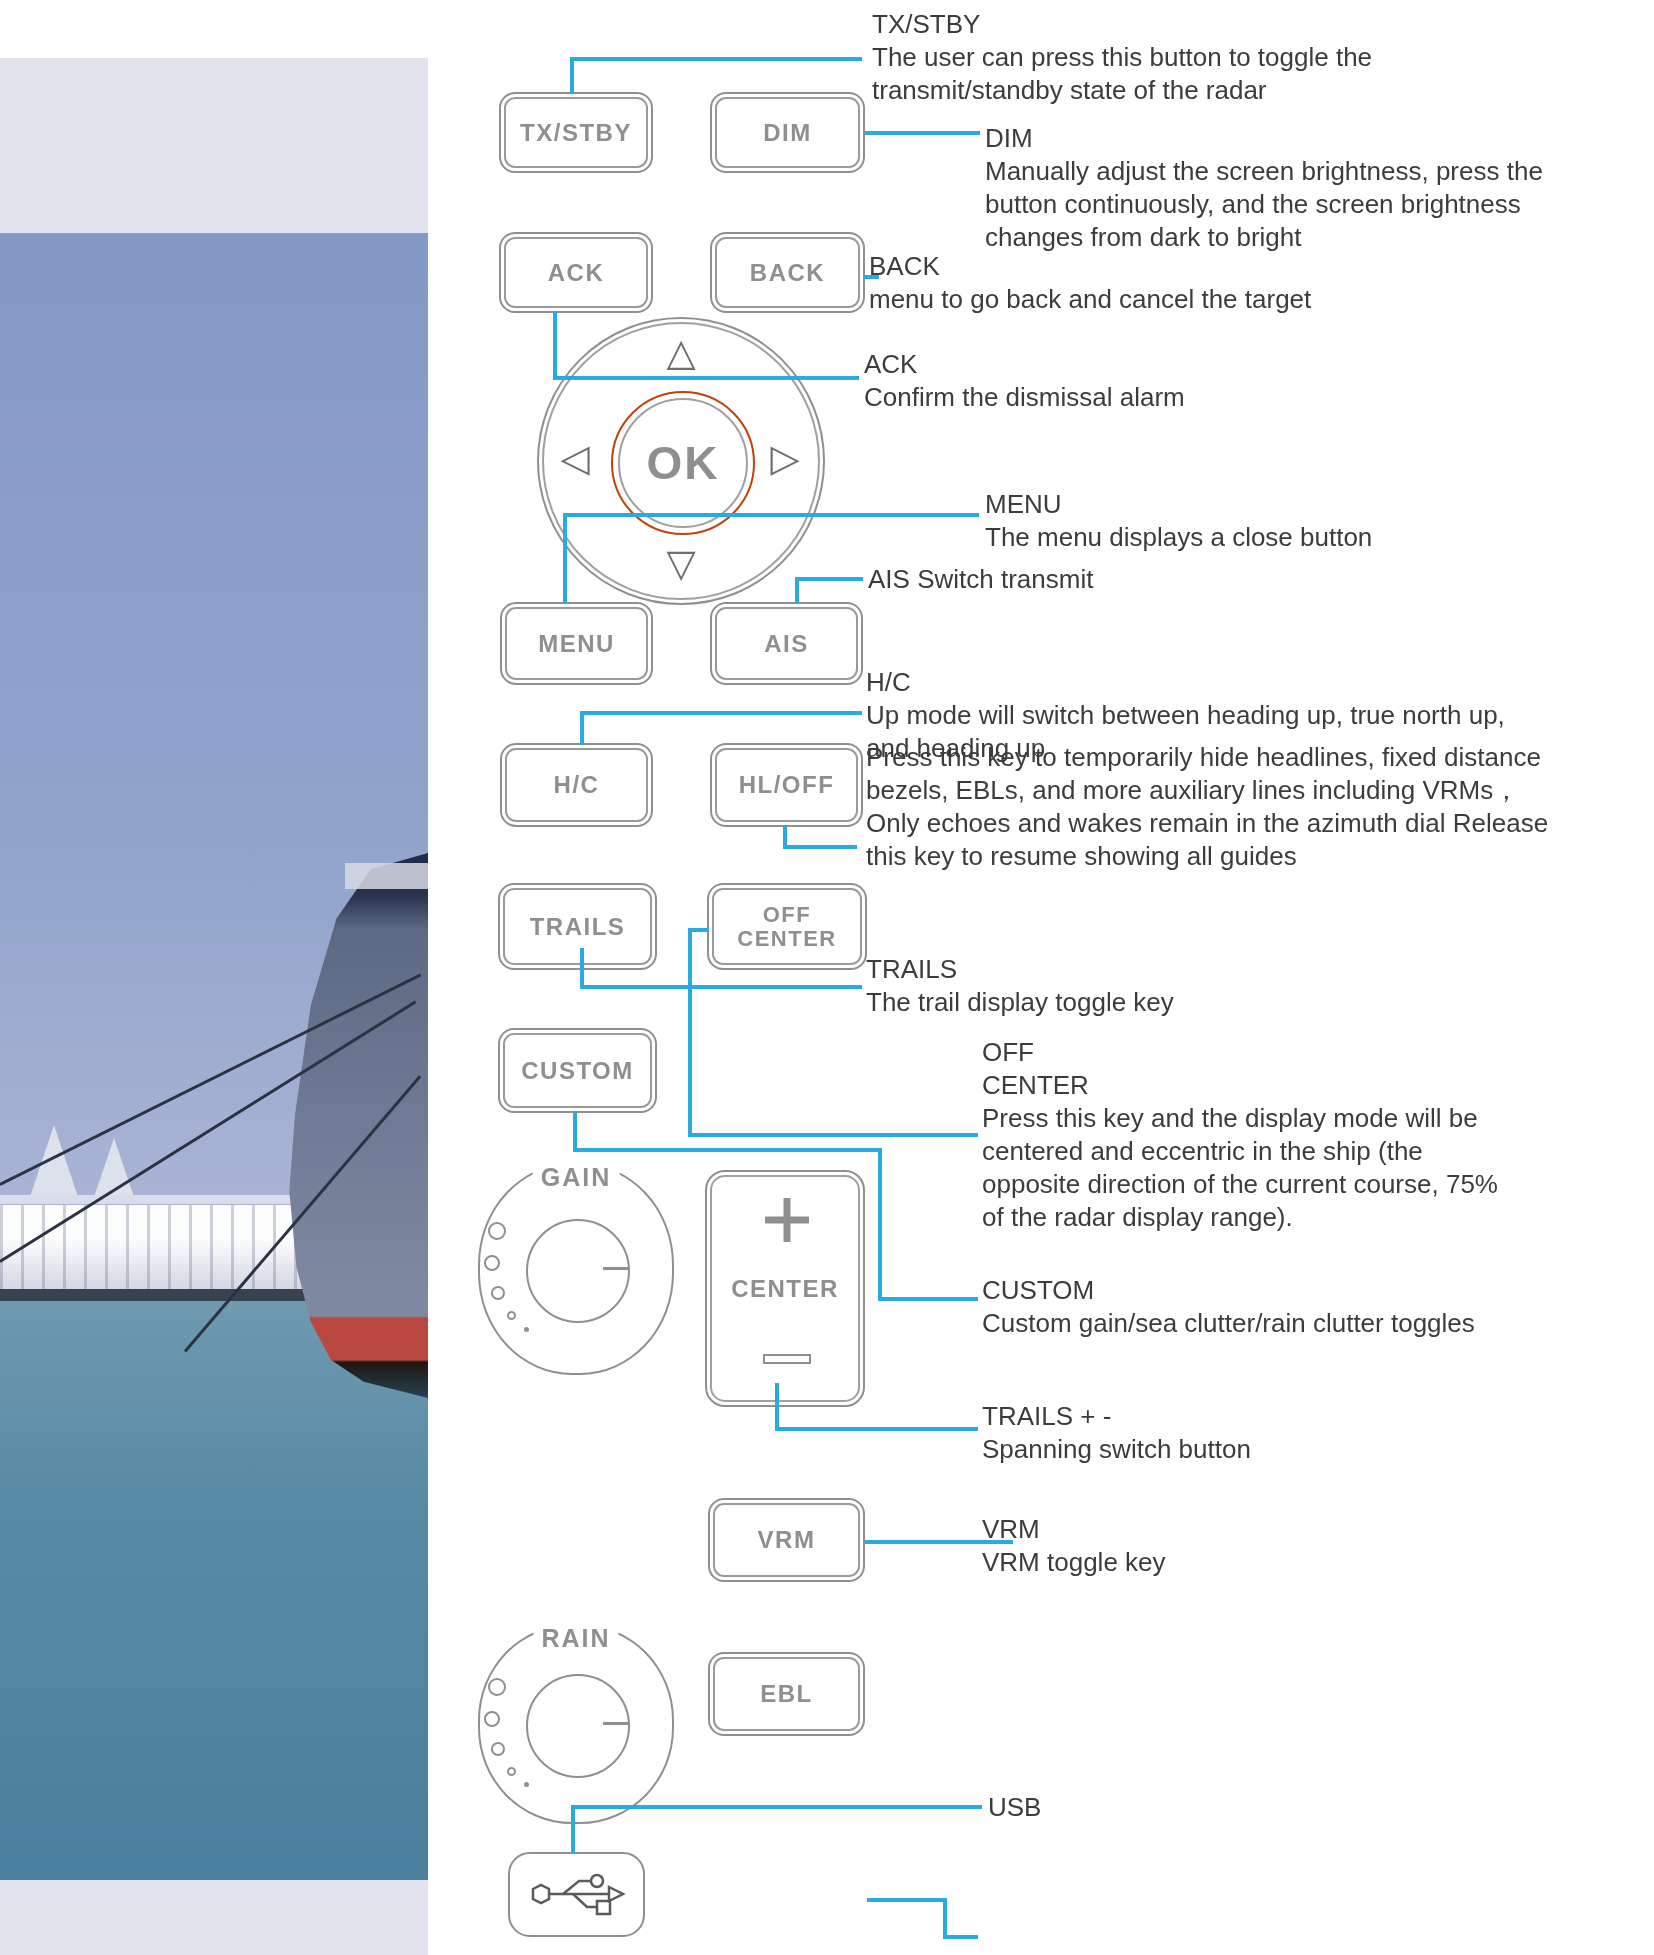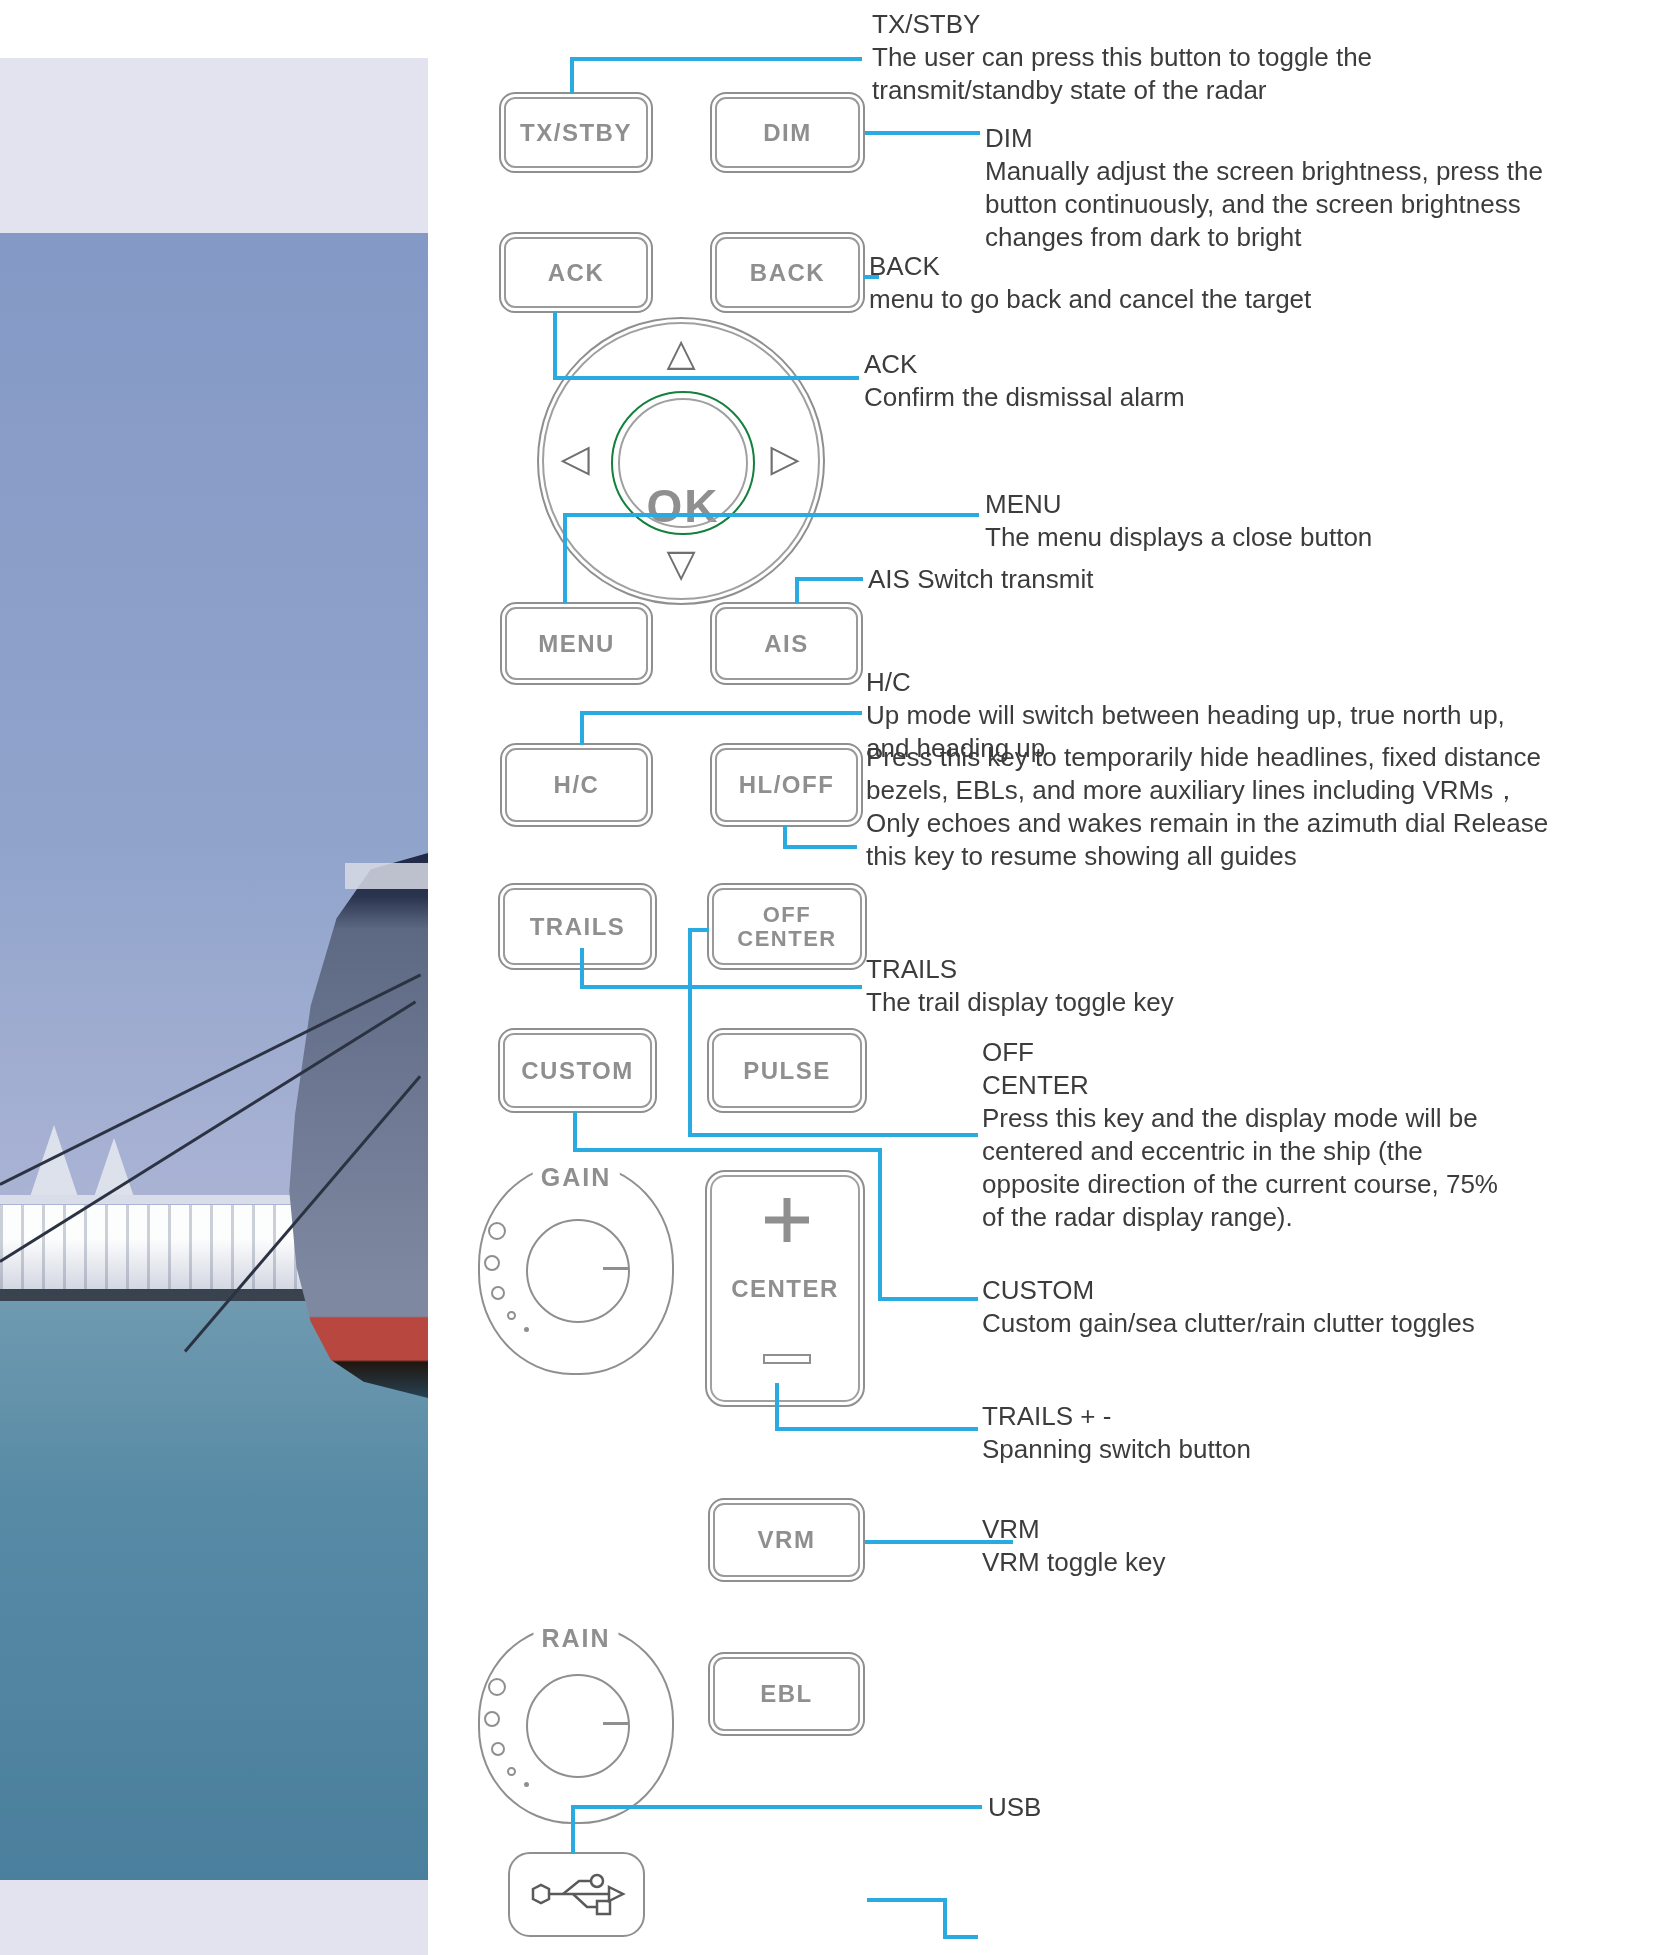--- a/index.html
+++ b/index.html
@@ -30,22 +30,22 @@
   .btn{position:absolute;border:2px solid #8f8f8f;border-radius:16px;background:#ffffff;
        display:flex;align-items:center;justify-content:center;box-sizing:border-box;z-index:3;}
   .btn::before{content:"";position:absolute;inset:3px;border:2px solid #9a9a9a;border-radius:11px;}
   .btn-label{position:relative;color:#8f8f8f;font-weight:700;font-size:24px;letter-spacing:1.5px;
        text-align:center;white-space:pre-line;line-height:1.05;}
   .single::before{border:none;}
 
   .pad{position:absolute;left:537px;top:317px;width:288px;height:288px;z-index:3;}
   .pad .c1{position:absolute;inset:0;border:2px solid #8f8f8f;border-radius:50%;}
   .pad .c2{position:absolute;inset:5px;border:2px solid #a0a0a0;border-radius:50%;}
-  .okring{position:absolute;left:74px;top:74px;width:140px;height:140px;border:2px solid #15803d;
-       border-radius:50%;display:flex;align-items:flex-end;justify-content:center;}
+  .okring{position:absolute;left:74px;top:74px;width:140px;height:140px;border:2px solid #c2410c;
+       border-radius:50%;display:flex;align-items:center;justify-content:center;}
   .okring::before{content:"";position:absolute;inset:5px;border:2px solid #a0a0a0;border-radius:50%;}
   .ok-label{color:#8f8f8f;font-size:46px;font-weight:700;letter-spacing:2px;}
   .arrow{position:absolute;width:40px;height:40px;color:#6f6f6f;font-size:38px;line-height:40px;
        text-align:center;font-family:"DejaVu Sans",sans-serif;}
 
   .knob{position:absolute;z-index:3;margin-top:16px;}
   .k-outer{position:absolute;inset:0;border:2px solid #8f8f8f;border-radius:48%;background:#fff;}
   .k-label{position:absolute;top:0px;left:50%;transform:translateX(-50%);background:#fff;
        padding:0 8px;color:#8f8f8f;font-weight:700;font-size:25px;letter-spacing:2px;z-index:2;}
   .k-inner{position:absolute;border:2px solid #8f8f8f;border-radius:50%;background:#fff;}
@@ -133,23 +133,20 @@
     </div>
   <div class="btn" style="left:498px;top:883px;width:159px;height:87px;">
     <span class="btn-label">TRAILS</span>
     </div>
   <div class="btn" style="left:707px;top:883px;width:160px;height:87px;">
     <span class="btn-label" style="font-size:22px;">OFF
 CENTER</span>
     </div>
   <div class="btn" style="left:498px;top:1028px;width:159px;height:85px;">
     <span class="btn-label">CUSTOM</span>
-    </div>
-  <div class="btn" style="left:707px;top:1028px;width:160px;height:85px;">
-    <span class="btn-label">PULSE</span>
     </div>
 
   <div class="knob" style="left:478px;top:1147px;width:196px;height:212px;">
     <div class="k-outer"></div>
     <span class="k-label">GAIN</span>
     <div class="k-inner" style="left:48px;top:56px;width:100px;height:100px;"></div>
     <div class="k-pointer" style="left:125px;top:104px;width:26px;"></div>
     <div class="k-dot" style="left:10px;top:59px;width:18px;height:18px;"></div>
     <div class="k-dot" style="left:6px;top:92px;width:16px;height:16px;"></div>
     <div class="k-dot" style="left:13px;top:123px;width:14px;height:14px;"></div>

